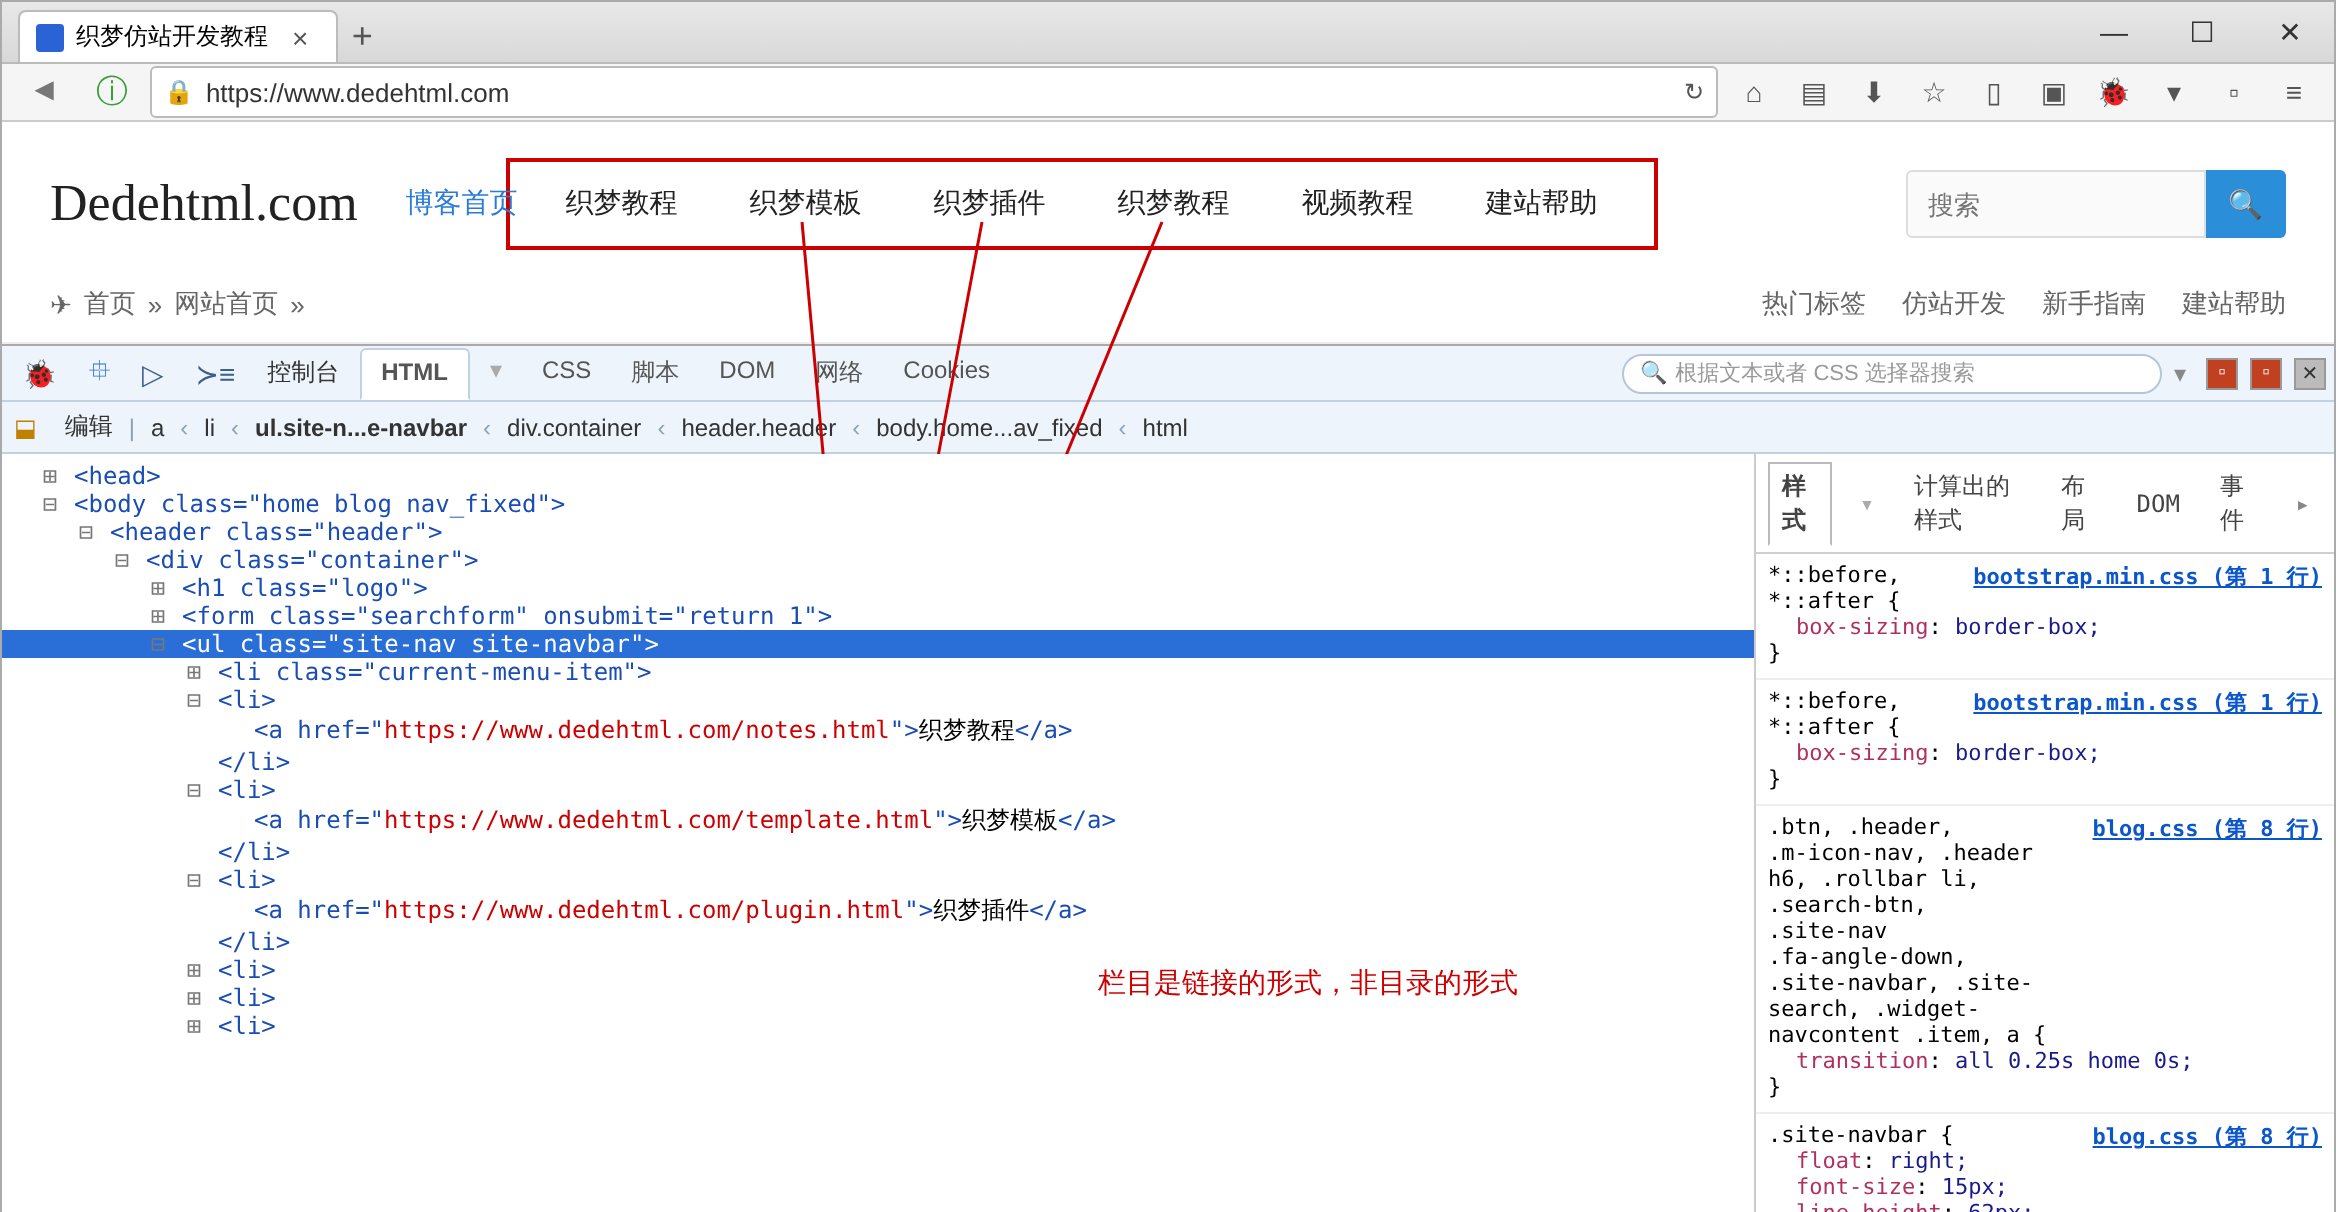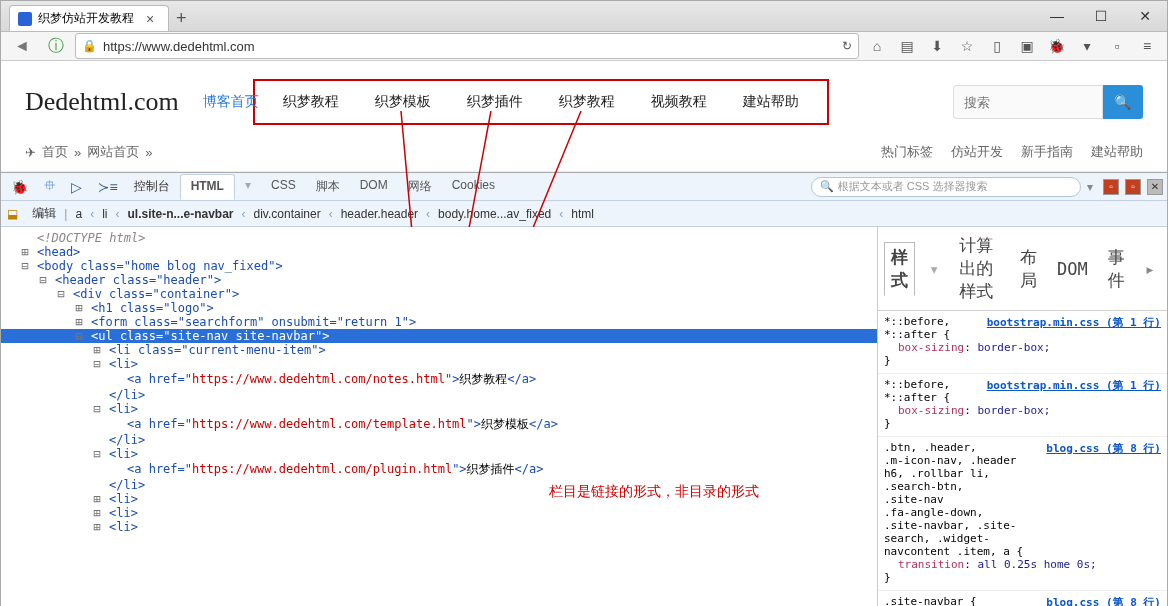--- a/index.html
+++ b/index.html
@@ -42,21 +42,21 @@
 .dt-tabs { display: flex; font-size: 12px; }
 .dt-tabs span { padding: 4px 10px; color: #555; cursor: pointer; }
 .dt-tabs span.active { font-weight: bold; background: #fff; border: 1px solid #c3d0e0; border-bottom: 1px solid #fff; margin-bottom: -1px; border-radius: 3px 3px 0 0; }
 .dt-search { margin-left: auto; display: flex; align-items: center; gap: 2px; }
 .dt-search .sbox { width: 270px; height: 20px; border: 1px solid #b6c6da; border-radius: 10px; background: #fff; display: flex; align-items: center; padding: 0 8px; color: #999; font-size: 11px; gap: 4px; }
 .dt-search .sic { color: #8aa0bc; }
 .dt-search .winicon { width: 16px; height: 16px; border: 1px solid #999; font-size: 10px; display: flex; align-items: center; justify-content: center; margin-left: 4px; background: #d04020; color: #fff; }
 .crumb { height: 26px; background: #eef4fb; border-bottom: 1px solid #c3d0e0; display: flex; align-items: center; padding: 0 6px; gap: 0; font-size: 12px; color: #333; }
 .crumb .c { padding: 2px 8px; cursor: pointer; }
 .crumb .sep { color: #8aa0bc; }
-.rtabs { padding: 4px 6px; display: flex; gap: 8px; font-size: 17px; border-bottom: 1px solid #d0d0d0; align-items: center; }
+.rtabs { padding: 4px 6px; display: flex; gap: 8px; font-size: 12px; border-bottom: 1px solid #d0d0d0; align-items: center; }
 .rtabs span { padding: 3px 6px; color: #444; cursor: pointer; }
 .rtabs span.active { font-weight: bold; border: 1px solid #bbb; border-bottom: 1px solid #fff; margin-bottom: -1px; background: #fff; }
 .panels { flex: 1; display: flex; overflow: hidden; }
 .htmlpane { flex: 1; background: #fff; overflow: auto; font-family: Consolas, monospace; font-size: 12px; padding: 4px 0; position: relative; }
 .node { white-space: nowrap; padding: 0 0 0 0; }
 .node .tw { display: inline-block; width: 12px; text-align: center; color: #777; cursor: pointer; }
 .node .indent { display: inline-block; }
 .node .tag { color: #1a4db3; }
 .node .href { color: #c00; }
 .node .txt { color: #000; }
@@ -203,21 +203,20 @@
       <span class="c">header.header</span>
         <span class="sep">‹</span>
       <span class="c">body.home...av_fixed</span>
         <span class="sep">‹</span>
       <span class="c">html</span>
     </div>
 
     <div class="panels">
       <div class="htmlpane">
         <div class="annot" style="left:548px;top:256px">栏目是链接的形式，非目录的形式</div>
-        <div class="node"><span class="indent" style="width:18px"></span><span class="doctype">&lt;!DOCTYPE html&gt;</span></div>
         <div class="node"><span class="indent" style="width:18px"></span><span class="tw">⊞</span><span class="indent" style="width:6px"></span><span class="tag">&lt;head&gt;</span></div>
         <div class="node"><span class="indent" style="width:18px"></span><span class="tw">⊟</span><span class="indent" style="width:6px"></span><span class="tag">&lt;body  class="home blog nav_fixed"&gt;</span></div>
         <div class="node"><span class="indent" style="width:36px"></span><span class="tw">⊟</span><span class="indent" style="width:6px"></span><span class="tag">&lt;header  class="header"&gt;</span></div>
         <div class="node"><span class="indent" style="width:54px"></span><span class="tw">⊟</span><span class="indent" style="width:6px"></span><span class="tag">&lt;div  class="container"&gt;</span></div>
         <div class="node"><span class="indent" style="width:72px"></span><span class="tw">⊞</span><span class="indent" style="width:6px"></span><span class="tag">&lt;h1  class="logo"&gt;</span></div>
         <div class="node"><span class="indent" style="width:72px"></span><span class="tw">⊞</span><span class="indent" style="width:6px"></span><span class="tag">&lt;form  class="searchform"  onsubmit="return 1"&gt;</span></div>
         <div class="node sel"><span class="indent" style="width:72px"></span><span class="tw">⊟</span><span class="indent" style="width:6px"></span><span class="tag">&lt;ul  class="site-nav site-navbar"&gt;</span></div>
         <div class="node"><span class="indent" style="width:90px"></span><span class="tw">⊞</span><span class="indent" style="width:6px"></span><span class="tag">&lt;li  class="current-menu-item"&gt;</span></div>
         <div class="node"><span class="indent" style="width:90px"></span><span class="tw">⊟</span><span class="indent" style="width:6px"></span><span class="tag">&lt;li&gt;</span></div>
         <div class="node"><span class="indent" style="width:126px"></span><span class="tag">&lt;a  href="</span><span class="href">https://www.dedehtml.com/notes.html</span><span class="tag">"&gt;</span><span class="txt">织梦教程</span><span class="tag">&lt;/a&gt;</span></div>

